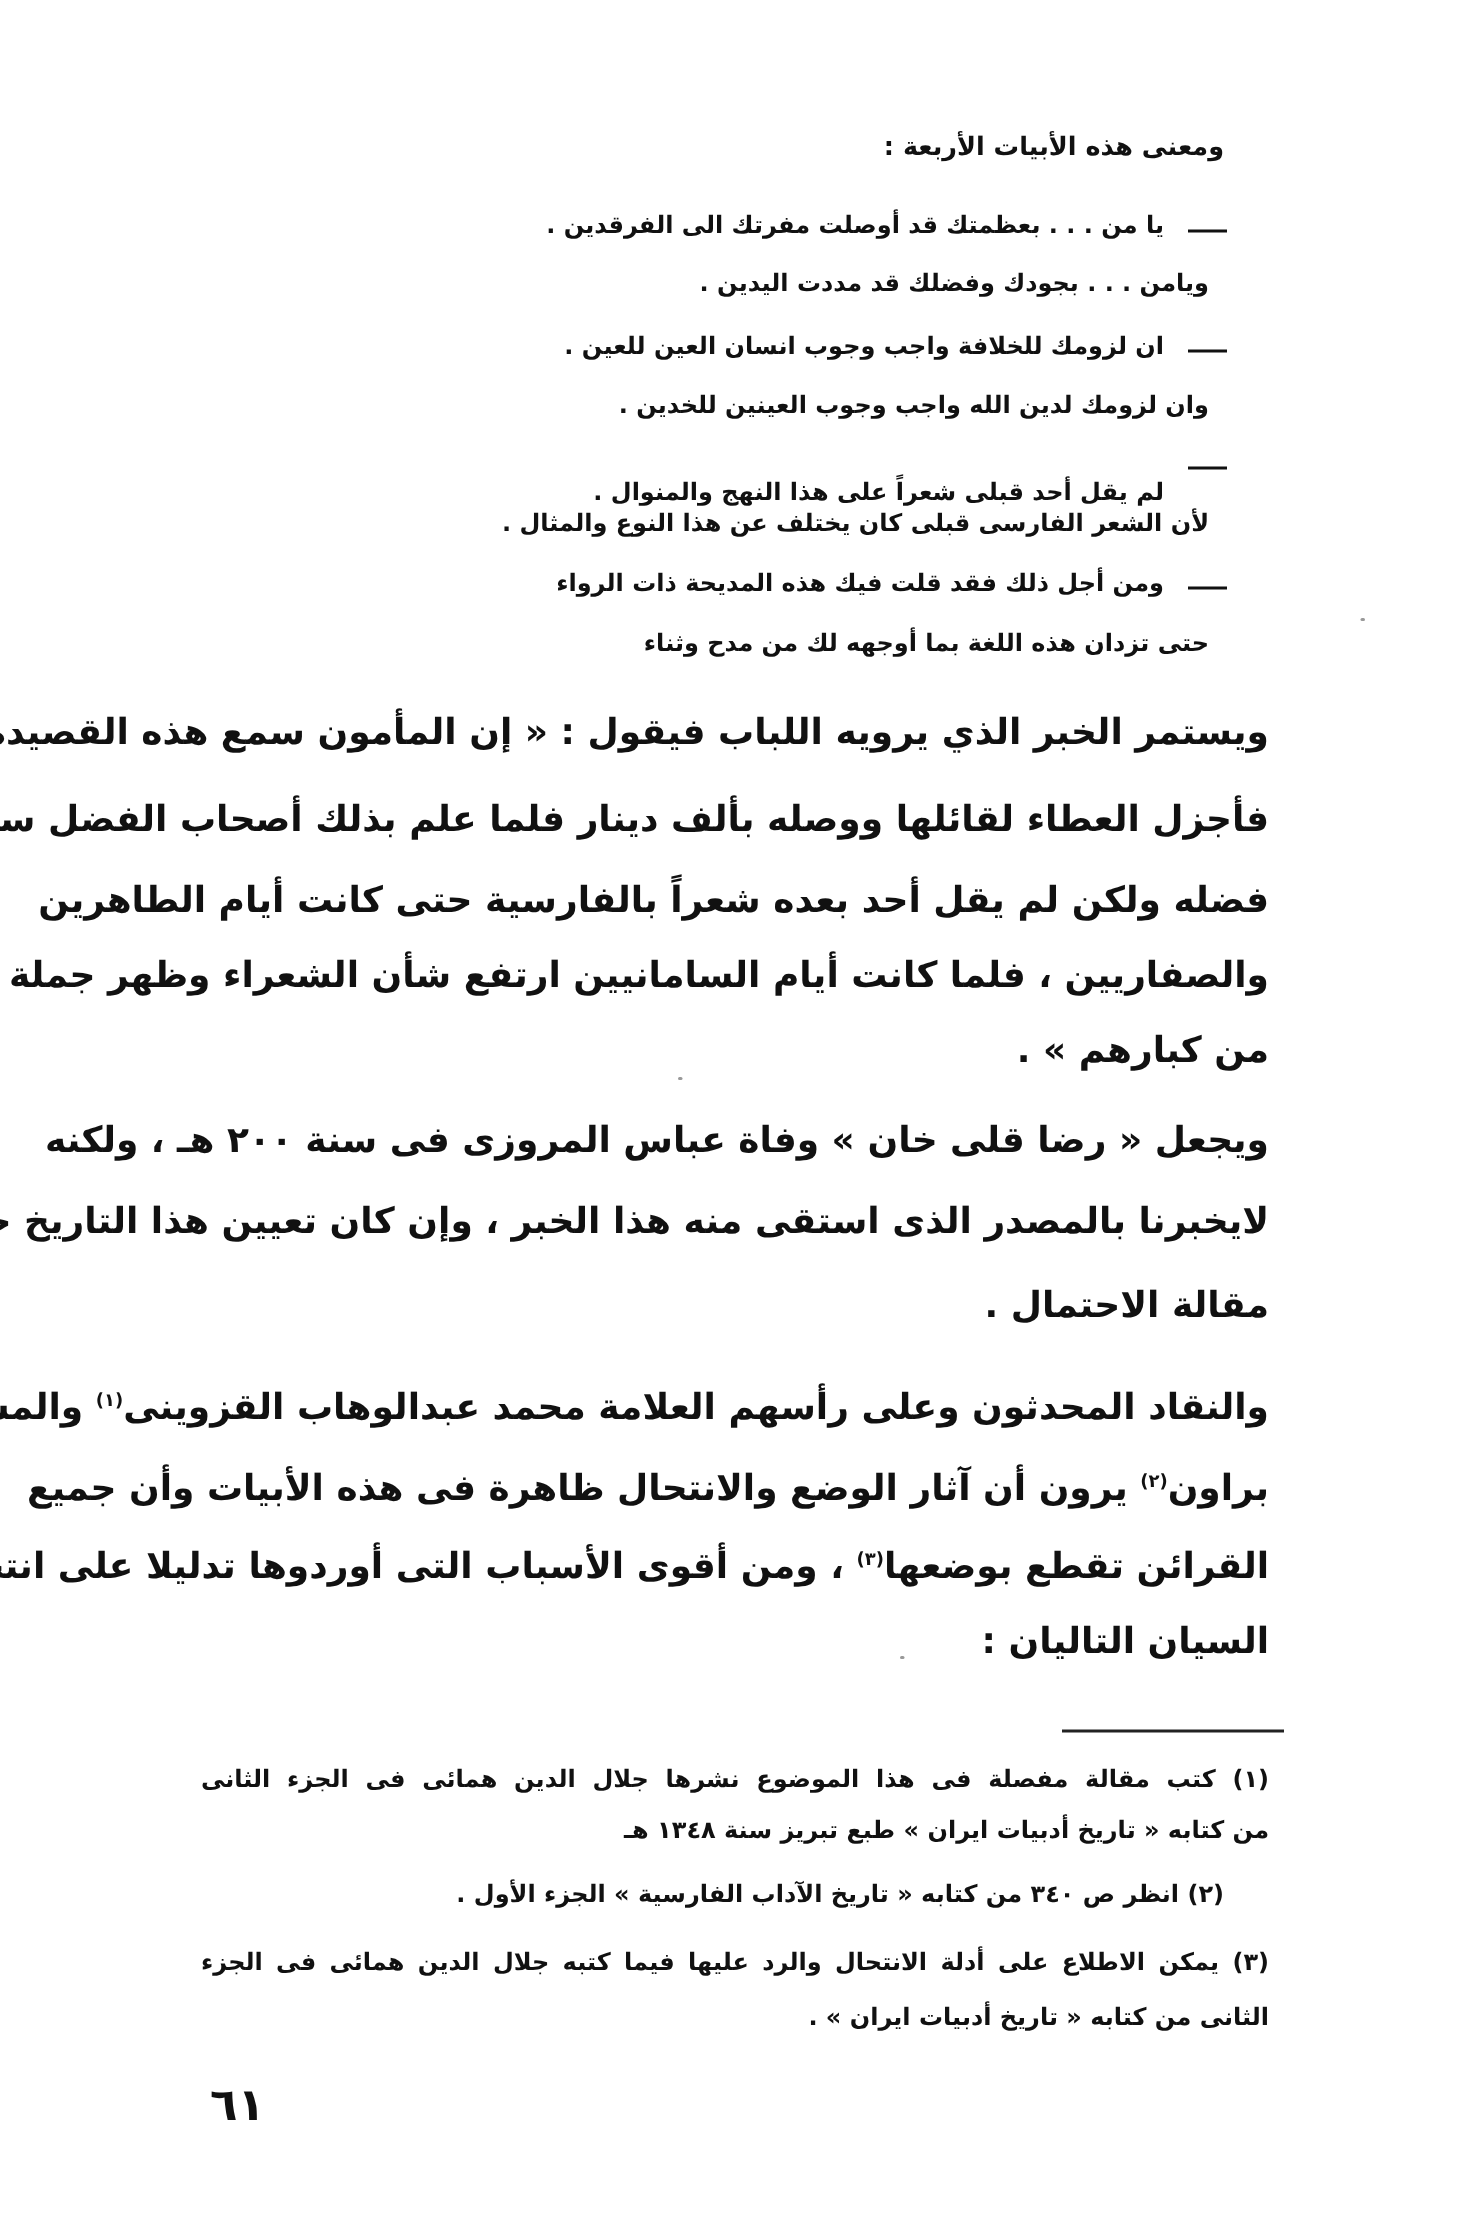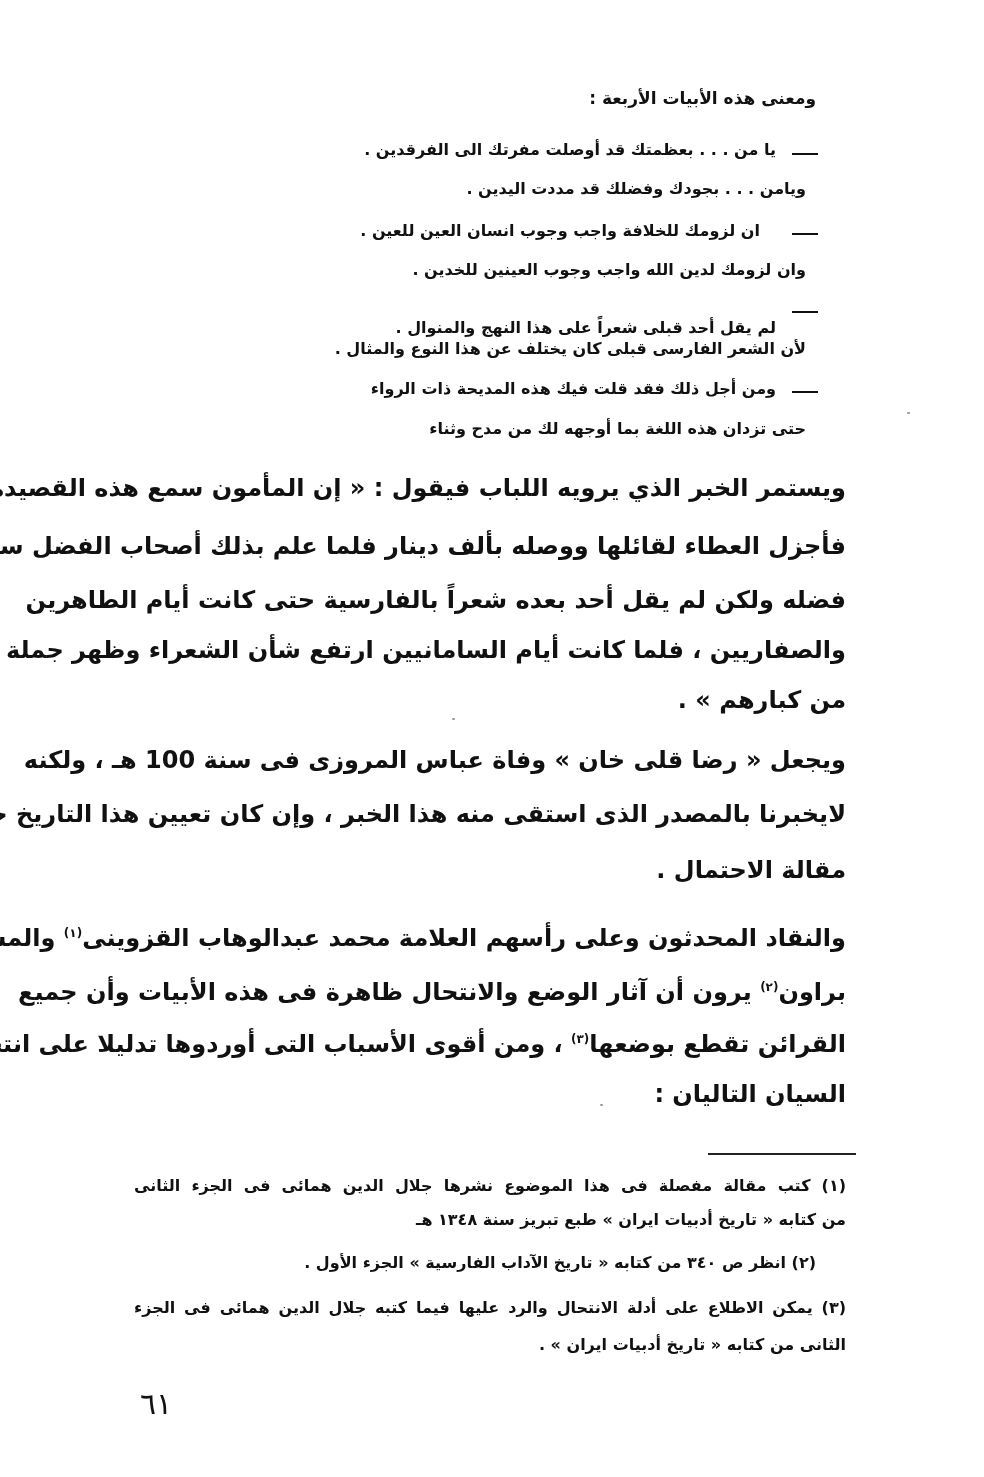--- a/index.html
+++ b/index.html
@@ -82,21 +82,21 @@
       text-align-last: justify;
     }
     .foot-line.last {
       text-align-last: right;
     }
     .page-number {
       position: absolute;
       left: 140px;
       top: 1386px;
       font-size: 30px;
-      font-weight: normal;
+      font-weight: bold;
       direction: rtl;
     }
     .speck {
       position: absolute;
       width: 3px; height: 2px;
       background: #999;
       border-radius: 1px;
     }
   </style>
 </head>
@@ -106,21 +106,21 @@
 
   <div class="line intro">ومعنى هذه الأبيات الأربعة :</div>
 
   <div>
     <div class="dash" style="left:792px; top:153px;"></div>
     <div class="line verse" style="right:208px; top:140px;">يا من . . . بعظمتك قد أوصلت مفرتك الى الفرقدين .</div>
 
     <div class="line verse" style="right:178px; top:179px;">ويامن . . . بجودك وفضلك قد مددت اليدين .</div>
 
     <div class="dash" style="left:792px; top:233px;"></div>
-    <div class="line verse" style="right:224px; top:221px;">ان لزومك للخلافة واجب وجوب انسان العين للعين .</div>
+    <div class="line verse" style="right:208px; top:221px;">ان لزومك للخلافة واجب وجوب انسان العين للعين .</div>
 
     <div class="line verse" style="right:178px; top:260px;">وان لزومك لدين الله واجب وجوب العينين للخدين .</div>
 
     <div class="dash" style="left:792px; top:311px;"></div>
     <div class="line verse" style="right:208px; top:299px;margin-top:19px;">لم يقل أحد قبلى شعراً على هذا النهج والمنوال .</div>
 
     <div class="line verse" style="right:178px; top:339px;">لأن الشعر الفارسى قبلى كان يختلف عن هذا النوع والمثال .</div>
 
     <div class="dash" style="left:792px; top:391px;"></div>
     <div class="line verse" style="right:208px; top:379px;">ومن أجل ذلك فقد قلت فيك هذه المديحة ذات الرواء</div>
@@ -130,21 +130,21 @@
 
   <div>
     <div class="body-line" style="top:474px;">ويستمر الخبر الذي يرويه اللباب فيقول : « إن المأمون سمع هذه القصيدة</div>
     <div class="body-line" style="top:532px;">فأجزل العطاء لقائلها ووصله بألف دينار فلما علم بذلك أصحاب الفضل سجلوا</div>
     <div class="body-line" style="top:586px;">فضله ولكن لم يقل أحد بعده شعراً بالفارسية حتى كانت أيام الطاهرين</div>
     <div class="body-line" style="top:636px;">والصفاريين ، فلما كانت أيام السامانيين ارتفع شأن الشعراء وظهر جملة</div>
     <div class="body-line last" style="top:686px;">من كبارهم » .</div>
   </div>
 
   <div>
-    <div class="body-line" style="top:746px;">ويجعل « رضا قلى خان » وفاة عباس المروزى فى سنة 100 هـ ، ولكنه</div>
+    <div class="body-line" style="top:746px;">ويجعل « رضا قلى خان » وفاة عباس المروزى فى سنة ٢٠٠ هـ ، ولكنه</div>
     <div class="body-line" style="top:800px;">لايخبرنا بالمصدر الذى استقى منه هذا الخبر ، وإن كان تعيين هذا التاريخ جائزاً</div>
     <div class="body-line last" style="top:856px;">مقالة الاحتمال .</div>
   </div>
 
   <div>
     <div class="body-line" style="top:924px;">
       <span>والنقاد المحدثون وعلى رأسهم العلامة محمد عبدالوهاب القزوينى</span><sup class="fn">(١)</sup><span> والمستشرق</span>
     </div>
     <div class="body-line" style="top:978px;">
       <span>براون</span><sup class="fn">(٢)</sup><span> يرون أن آثار الوضع والانتحال ظاهرة فى هذه الأبيات وأن جميع</span>

